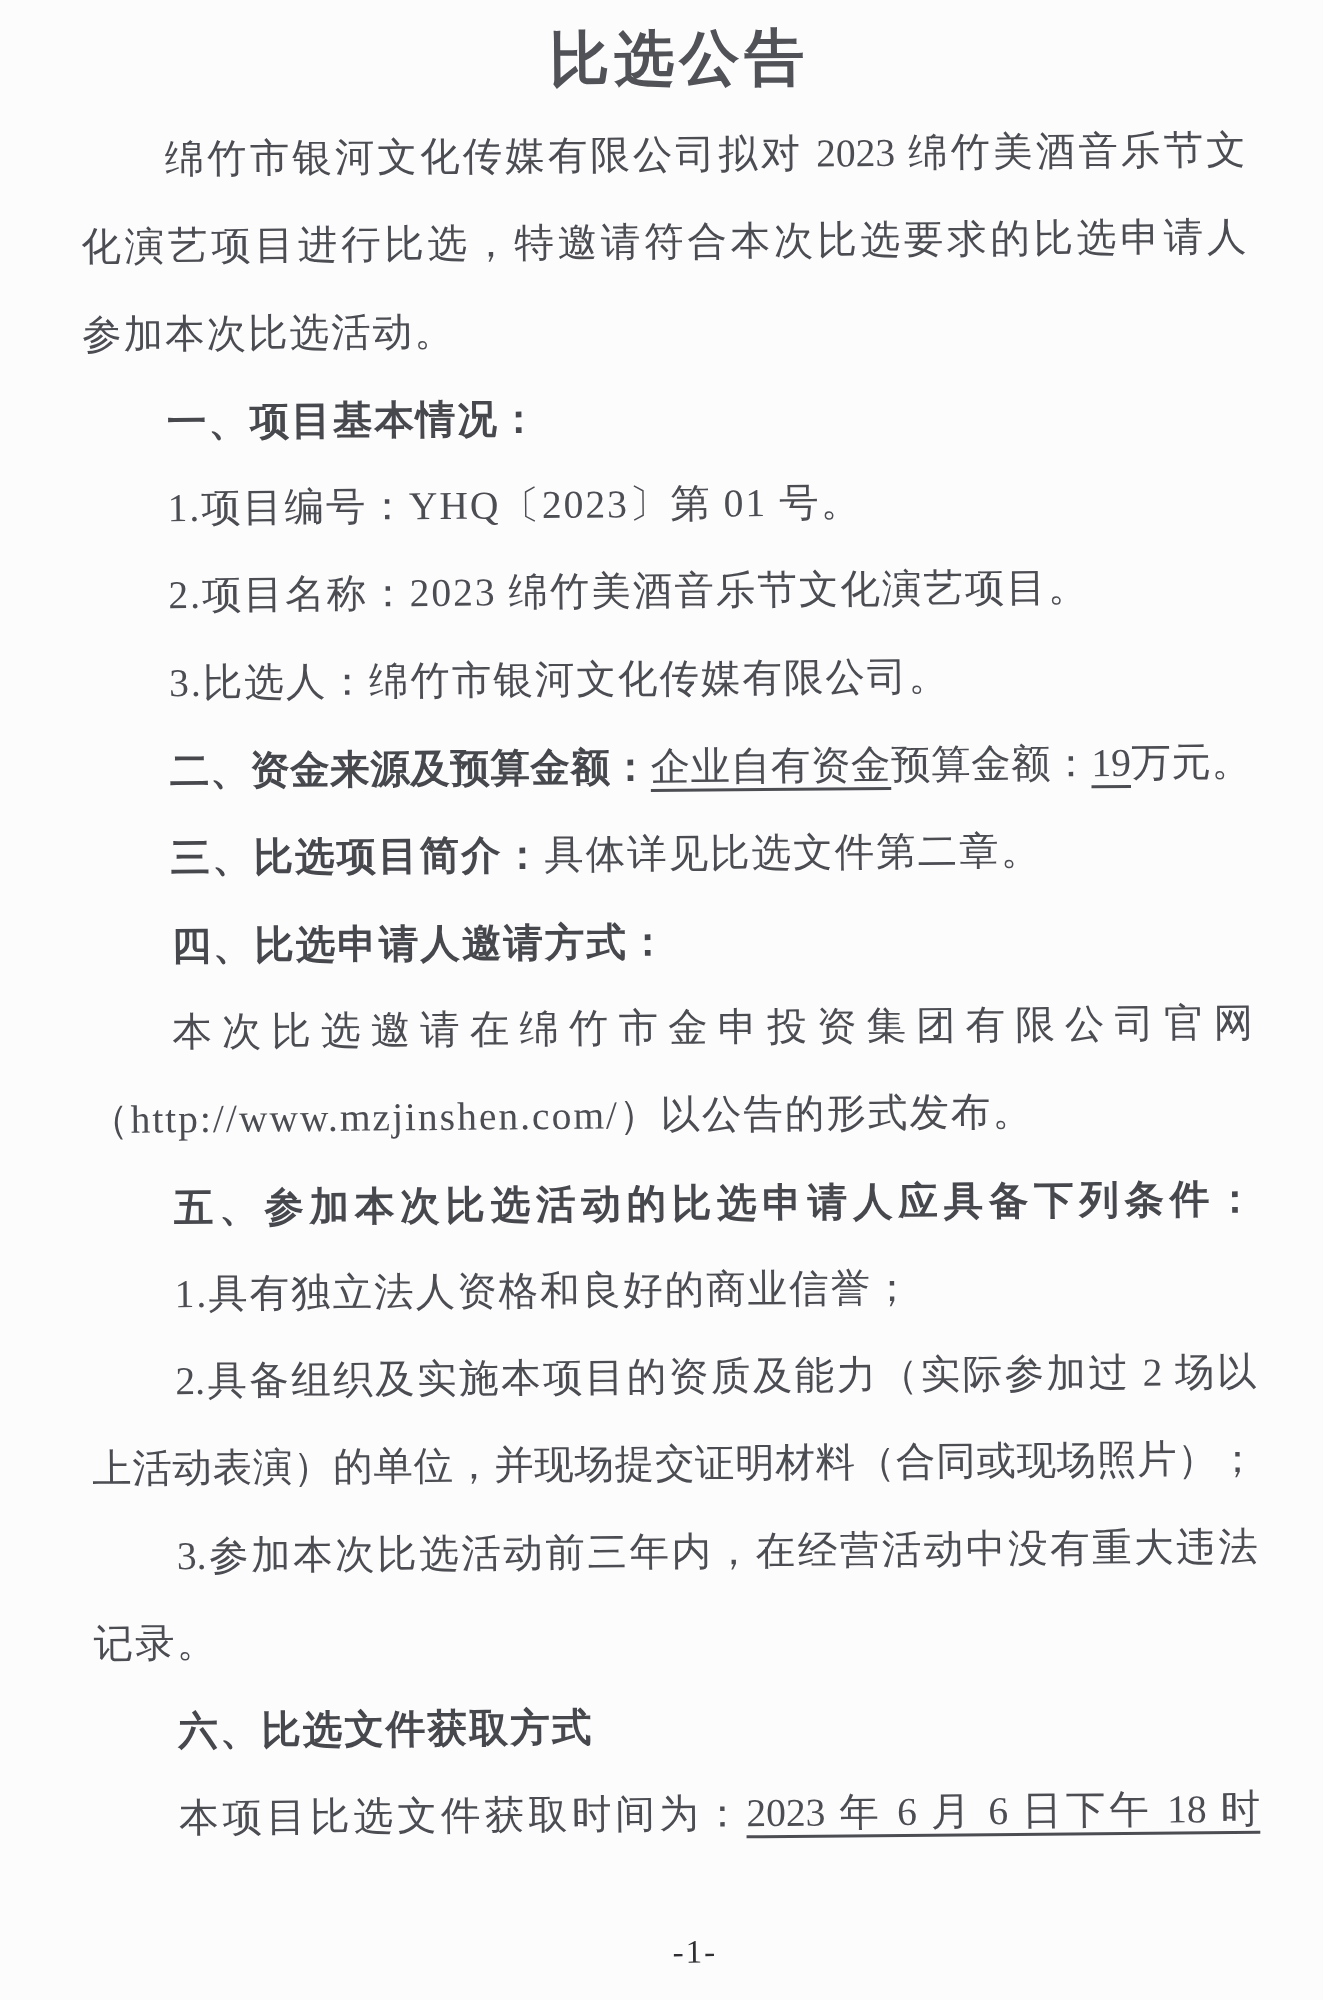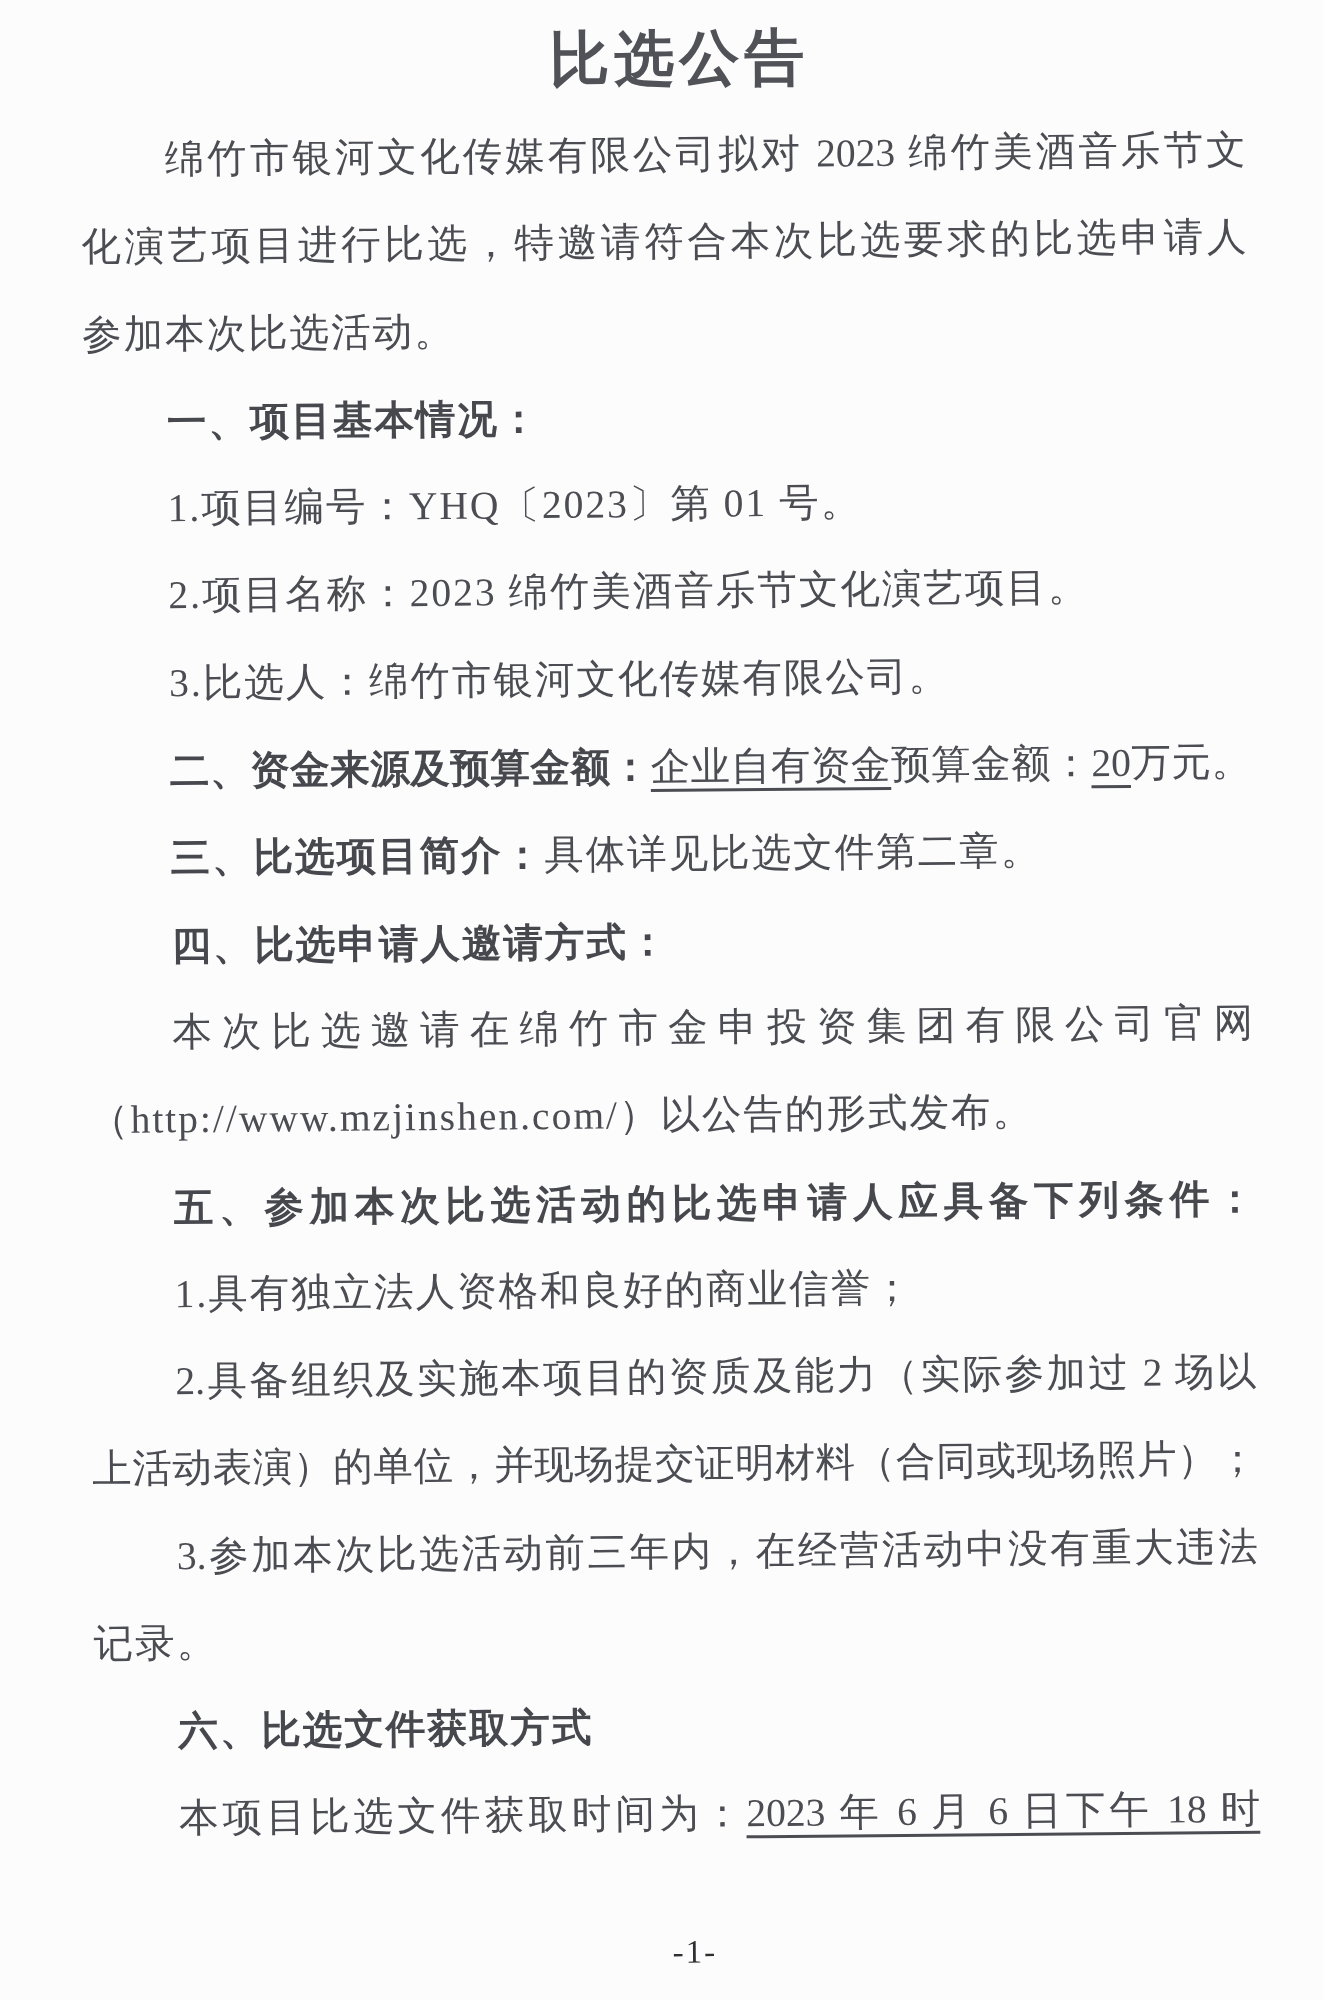--- a/index.html
+++ b/index.html
@@ -75,21 +75,21 @@
 
     <div class="line indent stretch">绵竹市银河文化传媒有限公司拟对 2023 绵竹美酒音乐节文</div>
     <div class="line stretch">化演艺项目进行比选，特邀请符合本次比选要求的比选申请人</div>
     <div class="line">参加本次比选活动。</div>
 
     <div class="line indent bold">一、项目基本情况：</div>
     <div class="line indent">1.项目编号：YHQ〔2023〕第 01 号。</div>
     <div class="line indent">2.项目名称：2023 绵竹美酒音乐节文化演艺项目。</div>
     <div class="line indent">3.比选人：绵竹市银河文化传媒有限公司。</div>
 
-    <div class="line indent stretch"><span class="bold">二、资金来源及预算金额：</span><span class="ul">企业自有资金</span><span>预算金额：</span><span class="ul">20</span><span>万元。</span></div>
+    <div class="line indent stretch"><span class="bold">二、资金来源及预算金额：</span><span class="ul">企业自有资金</span><span>预算金额：</span><span class="ul">19</span><span>万元。</span></div>
 
     <div class="line indent"><span class="bold">三、比选项目简介：</span><span>具体详见比选文件第二章。</span></div>
 
     <div class="line indent bold">四、比选申请人邀请方式：</div>
     <div class="line indent stretch">本次比选邀请在绵竹市金申投资集团有限公司官网</div>
     <div class="line">（http://www.mzjinshen.com/）以公告的形式发布。</div>
 
     <div class="line indent bold stretch">五、参加本次比选活动的比选申请人应具备下列条件：</div>
     <div class="line indent">1.具有独立法人资格和良好的商业信誉；</div>
     <div class="line indent stretch">2.具备组织及实施本项目的资质及能力（实际参加过 2 场以</div>

